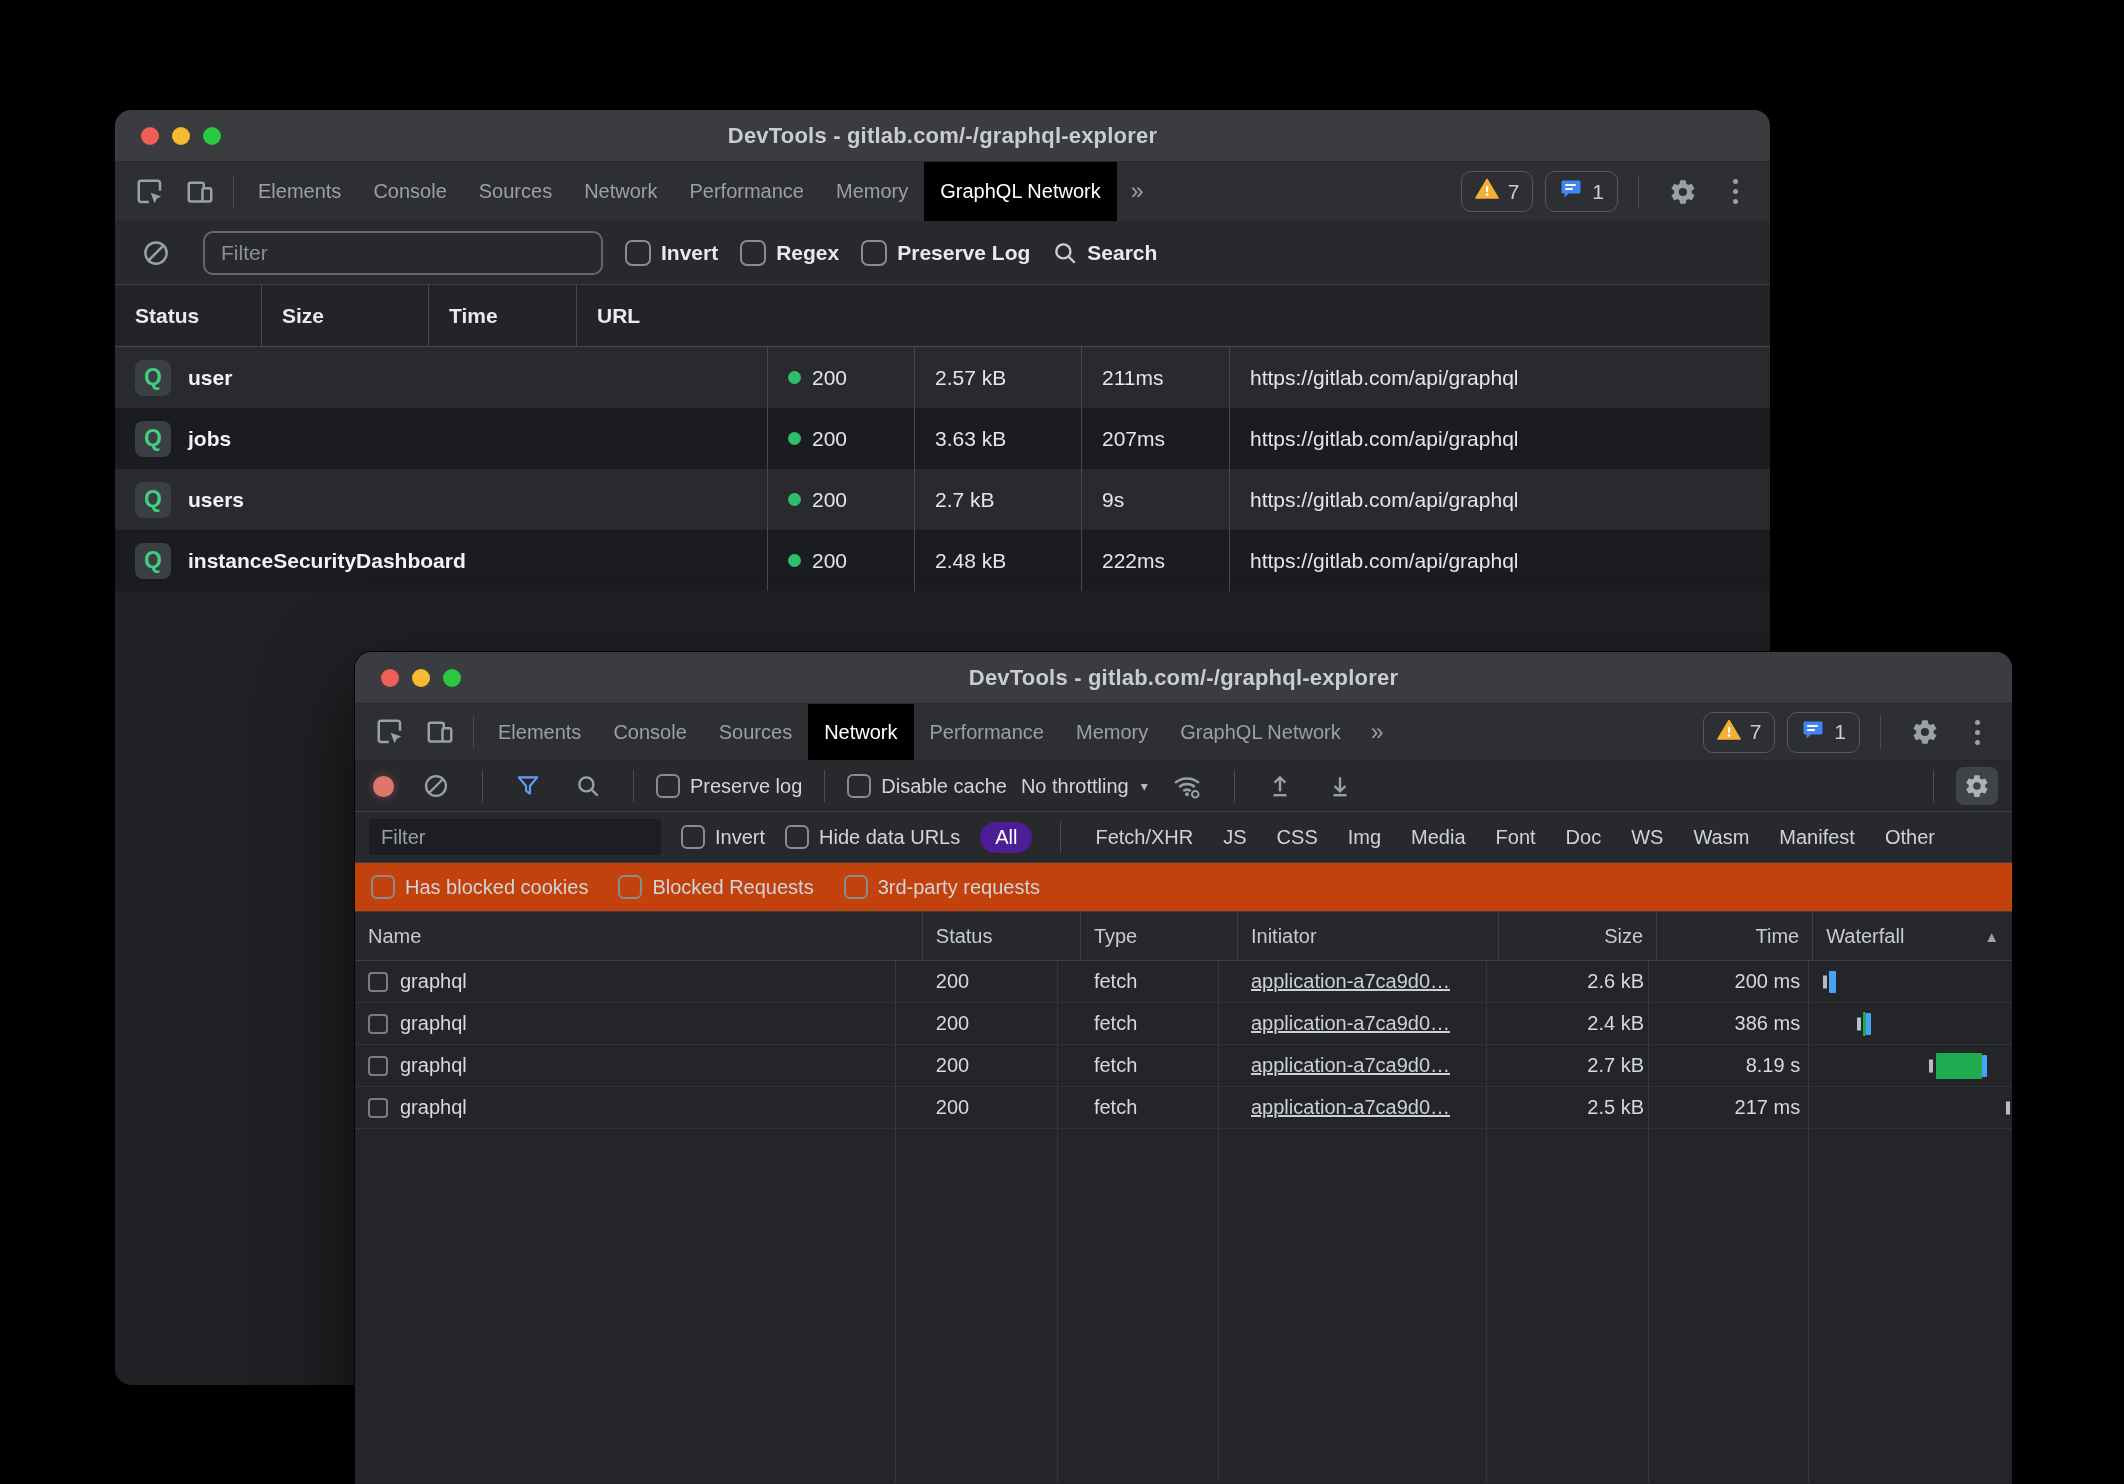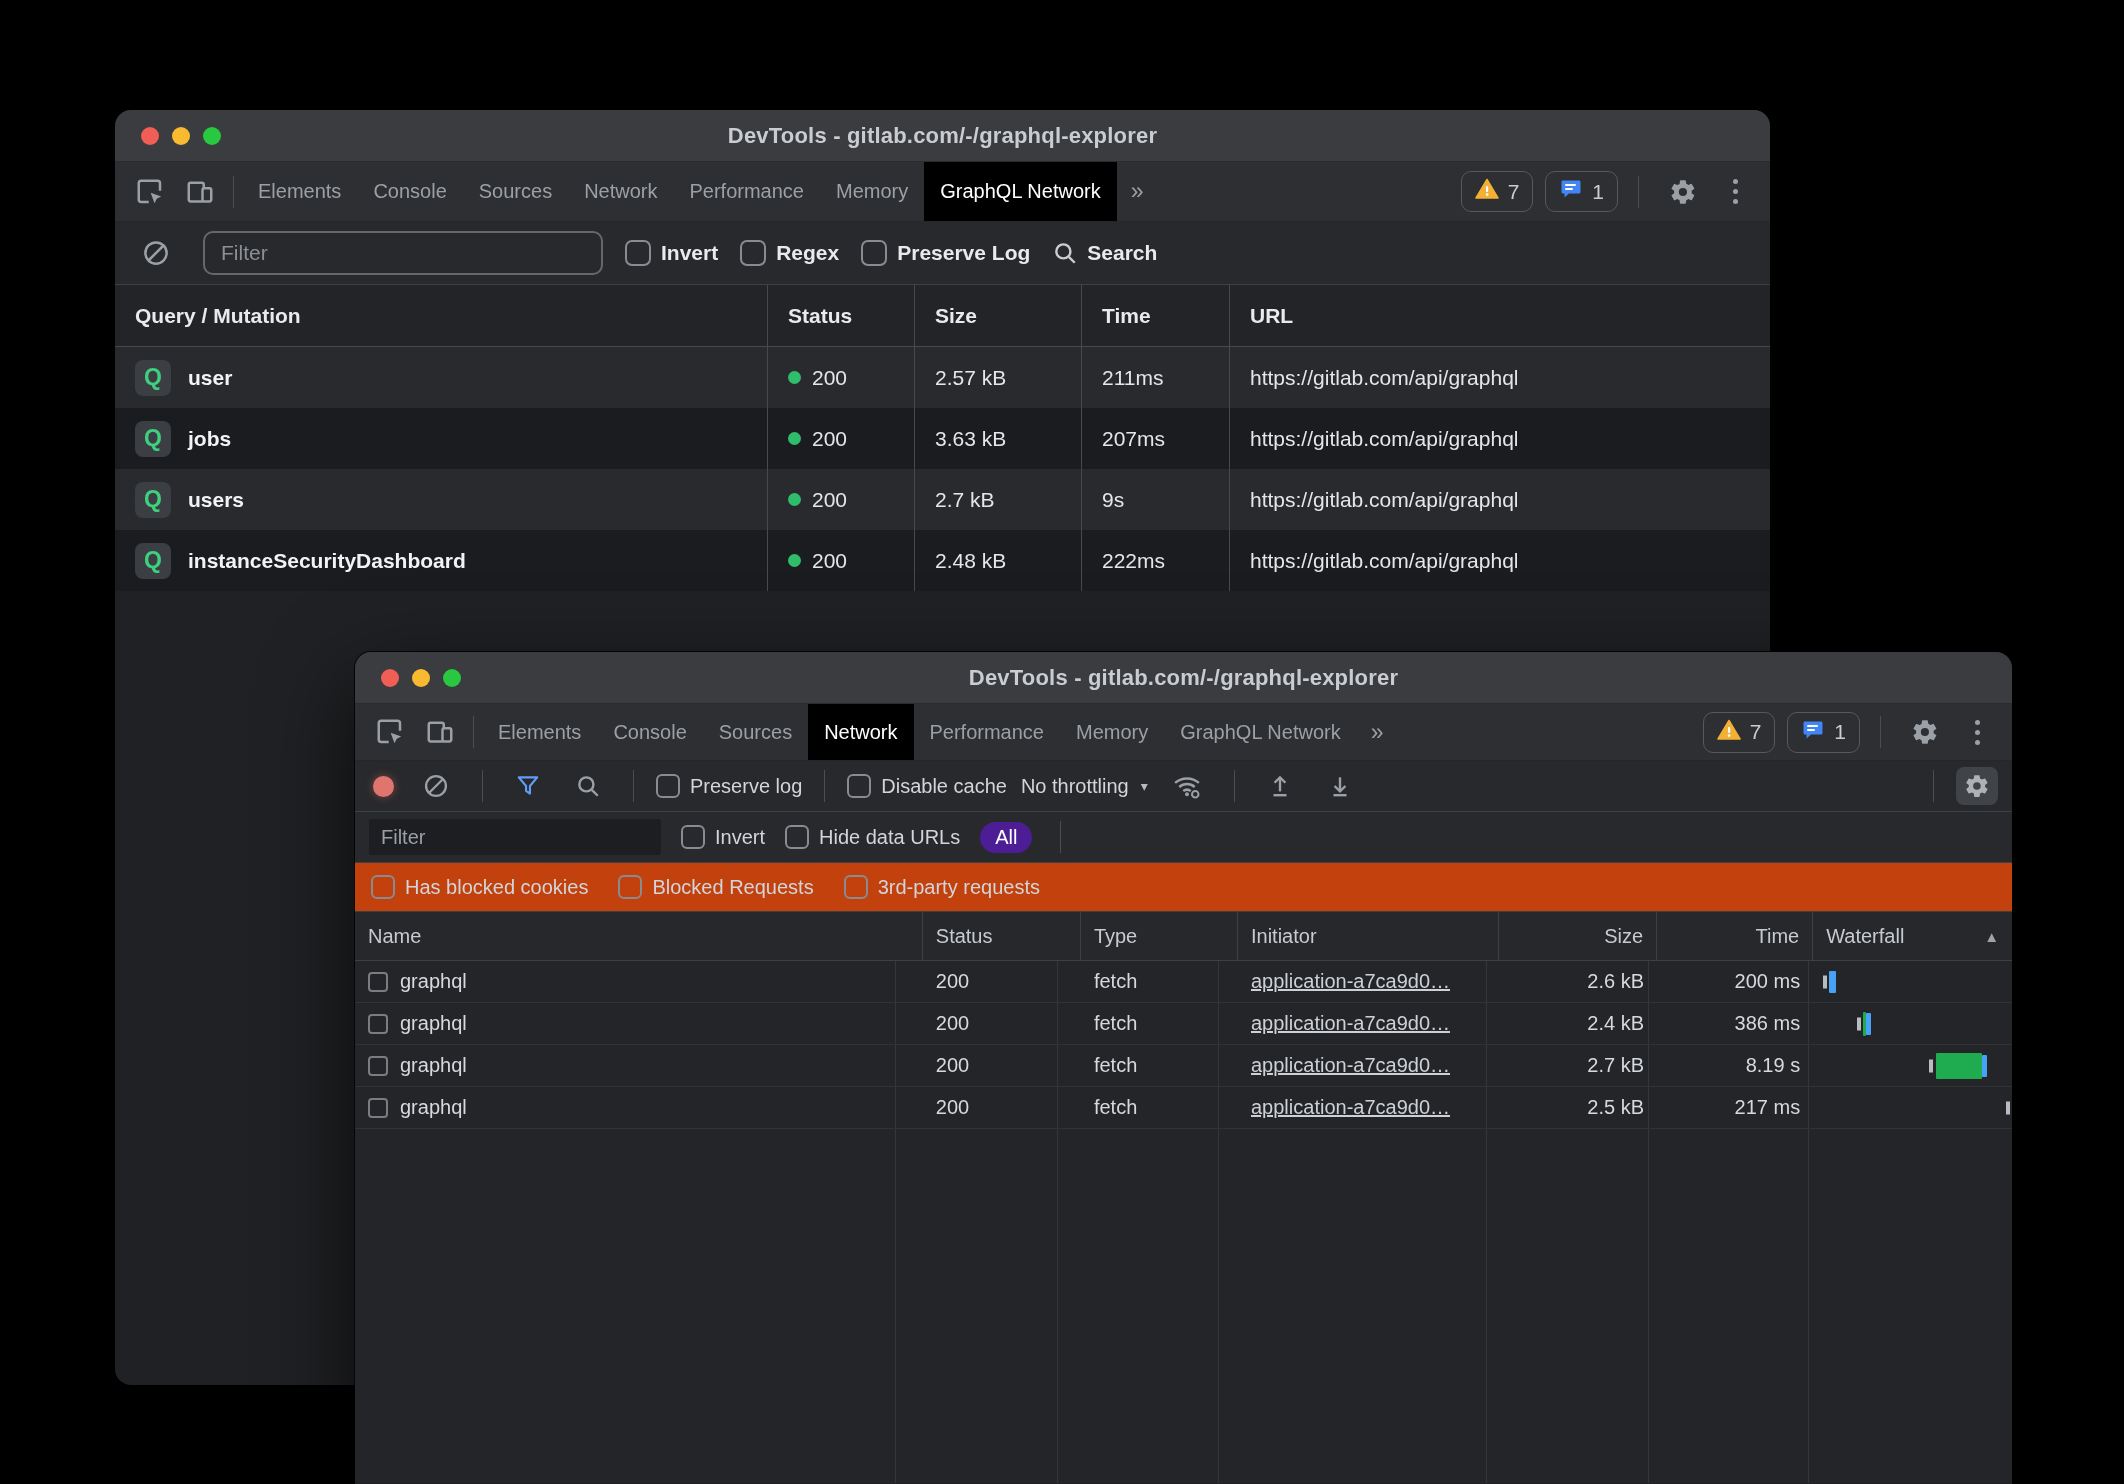--- a/index.html
+++ b/index.html
@@ -247,21 +247,20 @@
       <svg width="26" height="26" viewBox="0 0 24 24" fill="none" stroke="#c9ccd1" stroke-width="2.2">
           <circle cx="10.5" cy="10.5" r="6.5"></circle>
           <line x1="15.5" y1="15.5" x2="21" y2="21"></line>
         </svg>
       <span>Search</span>
     </div>
   </div>
 
   <div class="gql-table">
     <div class="gql-hrow">
-      <div class="gcell gc0">Query / Mutation</div>
       <div class="gcell gc1">Status</div>
       <div class="gcell gc2">Size</div>
       <div class="gcell gc3">Time</div>
       <div class="gcell gc4">URL</div>
     </div>
 
     <div class="gql-row odd">
       <div class="gcell gc0">
           <span class="q-badge">Q</span>
           <span class="row-name">user</span>
@@ -455,20 +454,33 @@
     <label class="cb-item">
       <span class="cb"></span>
       <span>Invert</span>
     </label>
     <label class="cb-item">
       <span class="cb"></span>
       <span>Hide data URLs</span>
     </label>
     <span class="chip selected">All</span>
     <span class="vdiv"></span>
+    <div class="chips">
+      <span class="chip">Fetch/XHR</span>
+      <span class="chip">JS</span>
+      <span class="chip">CSS</span>
+      <span class="chip">Img</span>
+      <span class="chip">Media</span>
+      <span class="chip">Font</span>
+      <span class="chip">Doc</span>
+      <span class="chip">WS</span>
+      <span class="chip">Wasm</span>
+      <span class="chip">Manifest</span>
+      <span class="chip">Other</span>
+    </div>
   </div>
 
   <div class="net-cbrow">
     <label class="cb-item">
       <span class="cb"></span>
       <span>Has blocked cookies</span>
     </label>
     <label class="cb-item">
       <span class="cb"></span>
       <span>Blocked Requests</span>

